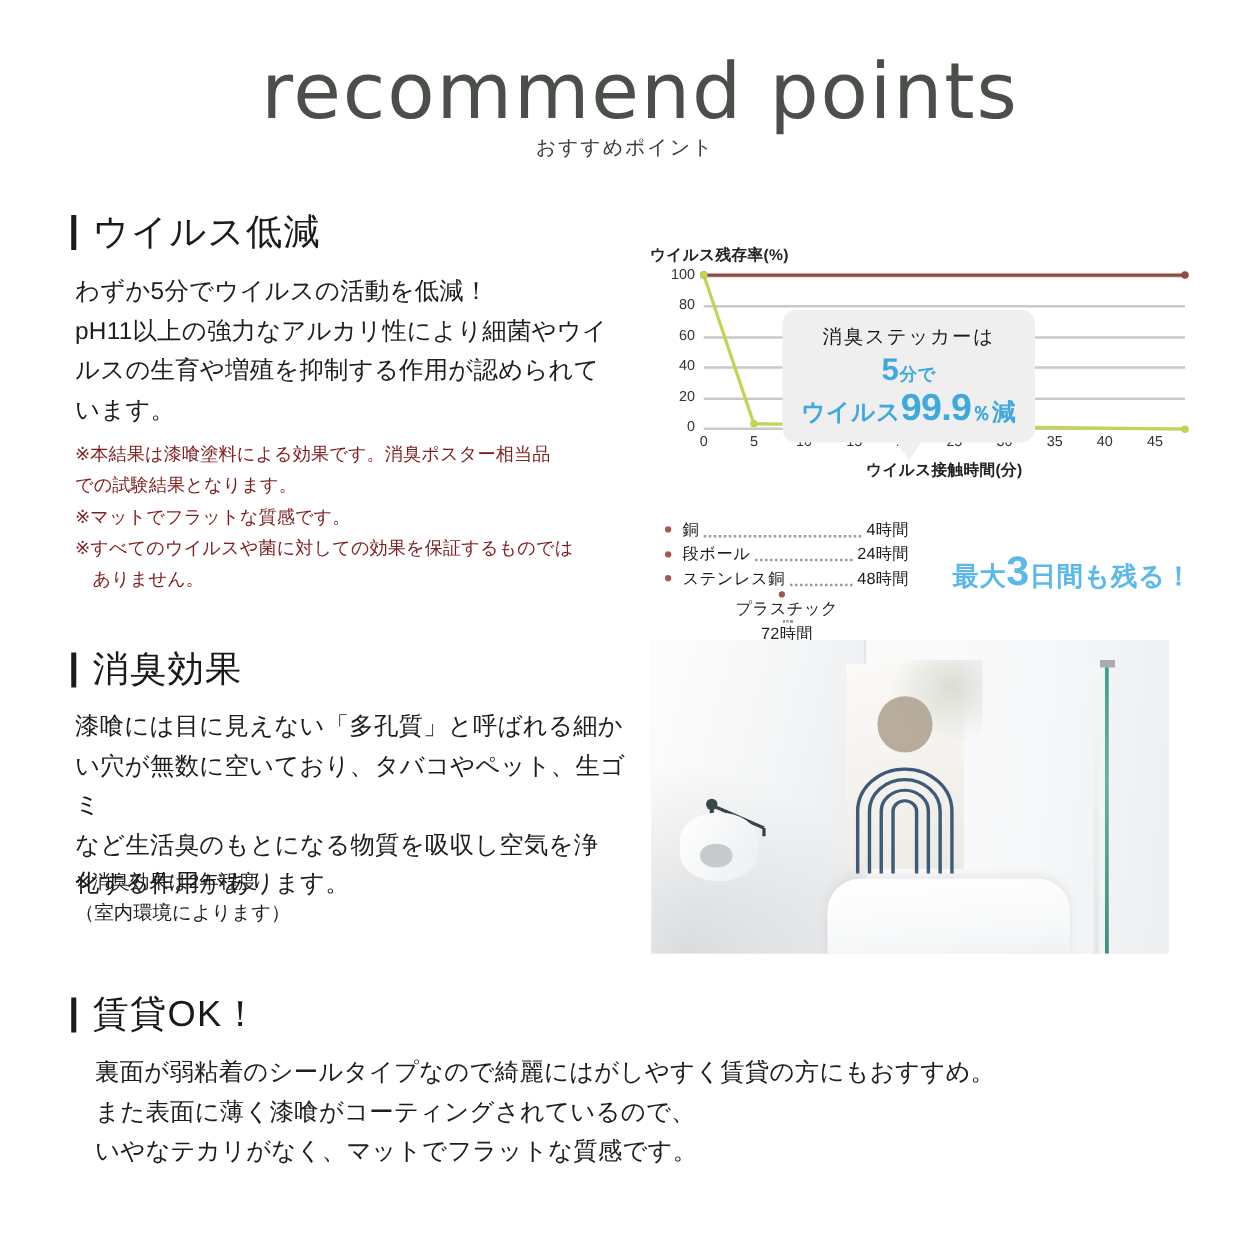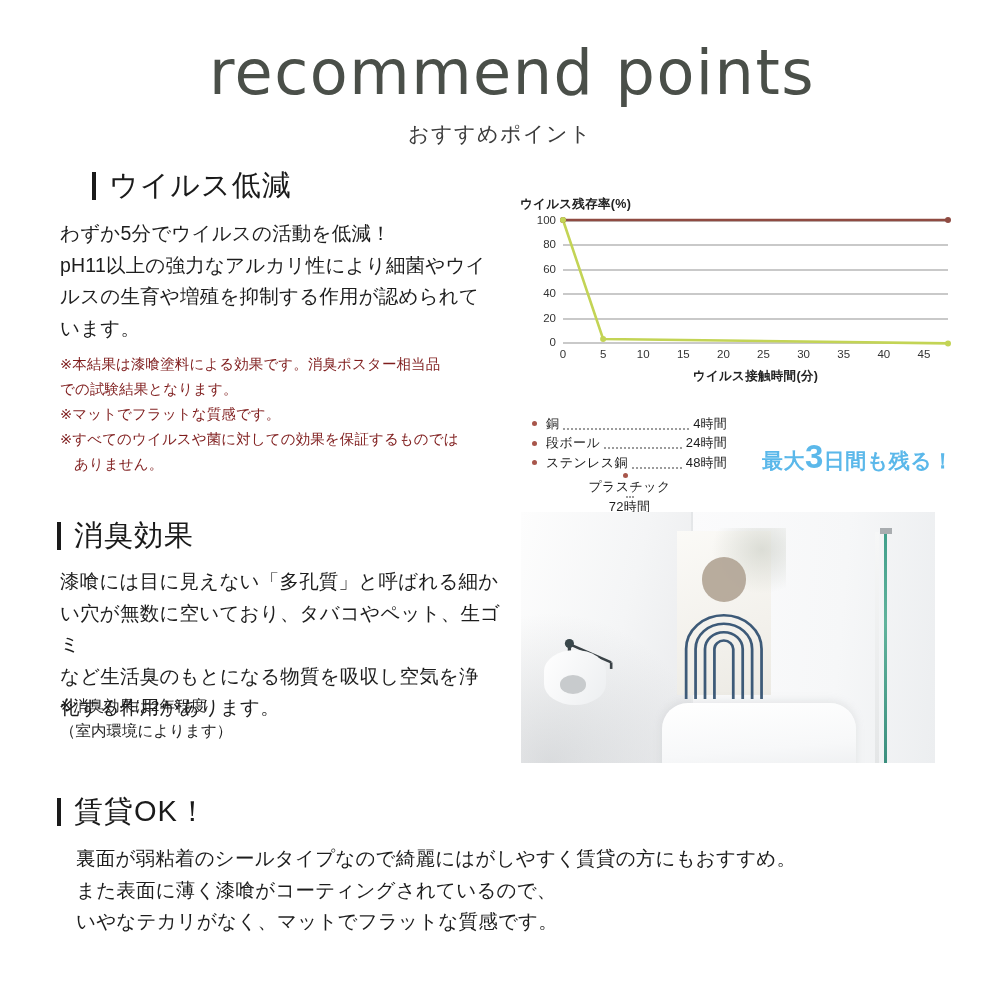--- a/index.html
+++ b/index.html
@@ -18,22 +18,22 @@
   .hdr{position:absolute;left:0;top:42px;width:1000px;text-align:center;}
   .hdr-title{
     font-size:62px;line-height:1;
     letter-spacing:1.5px;
     color:#4a4f49;
     font-weight:400;
     font-family:"DejaVu Sans","Liberation Sans",sans-serif;
     padding-left:24px;
   }
   .hdr-sub{
-    margin-top:16px;
-    font-size:21px;
+    margin-top:4px;
+    font-size:16px;
     color:#3b3b3b;
     letter-spacing:1.5px;
     font-weight:500;
   }
 
   
   .sec-h{
     position:absolute;
     display:flex;align-items:center;
     font-size:29px;letter-spacing:1px;color:#1a1a1a;font-weight:400;
@@ -161,21 +161,21 @@
 </head>
 <body>
 
 <div class="page">
 
   <div class="hdr">
     <div class="hdr-title">recommend points</div>
     <div class="hdr-sub">おすすめポイント</div>
   </div>
 
-  <div class="sec-h" style="left:57px;top:166px;margin-left:35px;">
+  <div class="sec-h" style="left:57px;top:166px;">
     <span class="bar"></span>
     <span>ウイルス低減</span>
   </div>
 
   <div class="body-txt" style="left:60px;top:218px;width:450px;">
     <div>わずか5分でウイルスの活動を低減！</div>
     <div>pH11以上の強力なアルカリ性により細菌やウイ</div>
     <div>ルスの生育や増殖を抑制する作用が認められて</div>
     <div>います。</div>
   </div>
@@ -238,20 +238,29 @@
       <span class="xtick" style="left:52.08%;">25</span>
       <span class="xtick" style="left:62.5%;">30</span>
       <span class="xtick" style="left:72.92%;">35</span>
       <span class="xtick" style="left:83.33%;">40</span>
       <span class="xtick" style="left:93.75%;">45</span>
     </div>
 
     <div class="x-title">ウイルス接触時間(分)</div>
   </div>
 
+  <div class="callout">
+    <div class="co-l1">消臭ステッカーは</div>
+    <div class="co-l2">
+      <span class="big">5</span><span class="sm">分</span><span class="sm">で</span>
+    </div>
+    <div class="co-l3">
+      <span class="w">ウイルス</span><span class="num">99.9</span><span class="pct">％</span><span class="gen">減</span>
+    </div>
+  </div>
 
   <div class="legend">
     <div class="lg-row" style="width:195px;">
       <span class="lg-dot"></span>
       <span class="lg-name">銅</span>
       <span class="lg-dots"></span>
       <span class="lg-val">4時間</span>
     </div>
     <div class="lg-row" style="width:195px;">
       <span class="lg-dot"></span>

